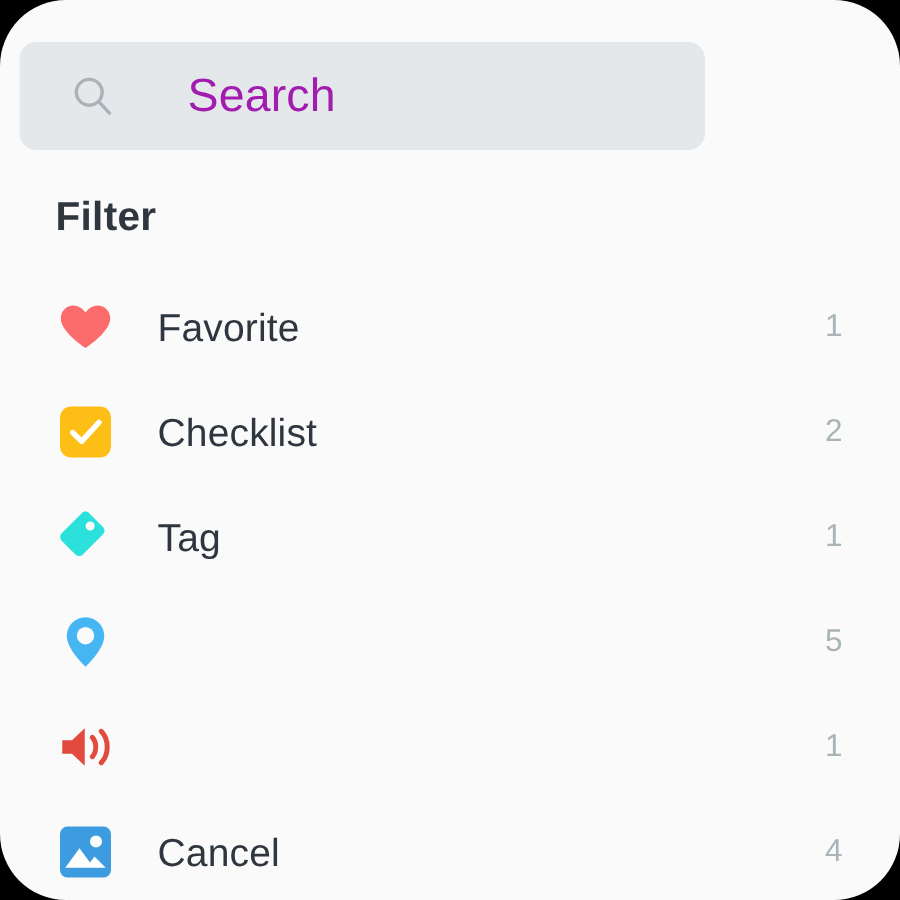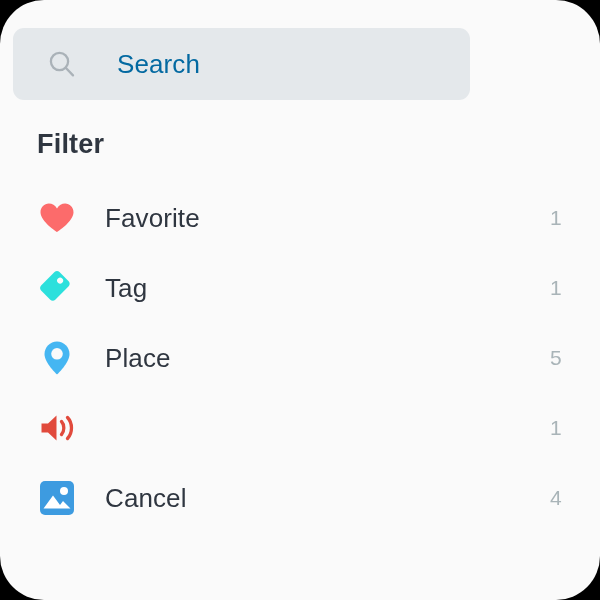--- a/index.html
+++ b/index.html
@@ -60,25 +60,25 @@
     left: 34px;
     top: 50%;
     transform: translateY(-50%);
     width: 30px;
     height: 30px;
     display: block;
   }
 
   .search-text {
     position: absolute;
-    left: 104px;
-    top: 50%;
-    transform: translateY(-50%);
-    font-size: 26px;
-    color: #0369a1;
+    left: 112px;
+    top: 50%;
+    transform: translateY(-50%);
+    font-size: 31px;
+    color: #a21caf;
     letter-spacing: 0.1px;
     white-space: nowrap;
   }
 
   .cancel-button {
     position: absolute;
     left: 494px;
     top: 50%;
     transform: translateY(-50%);
     font-size: 26px;
@@ -179,20 +179,30 @@
       <li class="filter-row">
         <span class="row-icon">
           <svg width="40" height="40" viewBox="0 0 40 40">
             <path d="M20 34 C20 34 3.5 23.5 3.5 14.2 C3.5 9.2 7.4 5.6 11.9 5.6 C15.2 5.6 18.1 7.5 20 10.4 C21.9 7.5 24.8 5.6 28.1 5.6 C32.6 5.6 36.5 9.2 36.5 14.2 C36.5 23.5 20 34 20 34 Z" fill="#FC6B6B"></path>
           </svg>
         </span>
         <span class="row-label">Favorite</span>
         <span class="row-count">1</span>
       </li>
 
+      <li class="filter-row">
+        <span class="row-icon">
+          <svg width="40" height="40" viewBox="0 0 40 40">
+            <rect x="3" y="3" width="34" height="34" rx="7.5" fill="#FDBE16"></rect>
+            <path d="M11.5 20.4 L17.4 26.2 L29 13.6" stroke="#FFFFFF" stroke-width="3.6" stroke-linecap="round" stroke-linejoin="round" fill="none"></path>
+          </svg>
+        </span>
+        <span class="row-label">Checklist</span>
+        <span class="row-count">2</span>
+      </li>
 
       <li class="filter-row">
         <span class="row-icon">
           <svg width="40" height="40" viewBox="0 0 40 40">
             <g transform="rotate(45 20 20)">
               <path d="M7 10.5 C7 8.6 8.6 7 10.5 7 L23.5 7 C25.4 7 27 8.6 27 10.5 L27 29.5 C27 31.4 25.4 33 23.5 33 L10.5 33 C8.6 33 7 31.4 7 29.5 Z" fill="#2CE0DC"></path>
               <circle cx="17" cy="12.6" r="3" fill="#FAFAFA"></circle>
             </g>
           </svg>
         </span>
@@ -200,21 +210,20 @@
         <span class="row-count">1</span>
       </li>
 
       <li class="filter-row">
         <span class="row-icon">
           <svg width="40" height="40" viewBox="0 0 40 40">
             <path d="M20 3.5 C13.1 3.5 7.5 9.1 7.5 16 C7.5 25 20 36.5 20 36.5 C20 36.5 32.5 25 32.5 16 C32.5 9.1 26.9 3.5 20 3.5 Z" fill="#45B6F2"></path>
             <circle cx="20" cy="15.8" r="5.8" fill="#FAFAFA"></circle>
           </svg>
         </span>
-        <span class="row-label">Place</span>
         <span class="row-count">5</span>
       </li>
 
       <li class="filter-row">
         <span class="row-icon">
           <svg width="40" height="40" viewBox="0 0 40 40">
             <path d="M4.5 15.5 L11 15.5 L19.5 7.5 L19.5 32.5 L11 24.5 L4.5 24.5 Z" fill="#E14A3C"></path>
             <path d="M24.5 13.5 C27.6 16.8 27.6 23.2 24.5 26.5" stroke="#E14A3C" stroke-width="3.3" stroke-linecap="round" fill="none"></path>
             <path d="M30.5 9.5 C35.8 15 35.8 25 30.5 30.5" stroke="#E14A3C" stroke-width="3.3" stroke-linecap="round" fill="none"></path>
           </svg>

